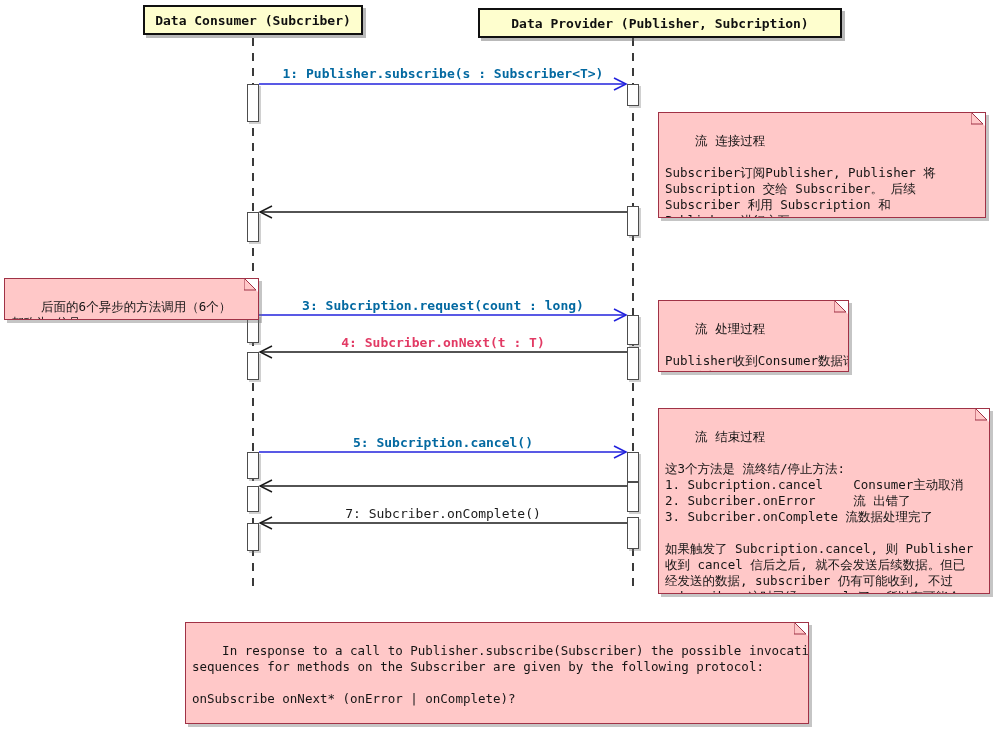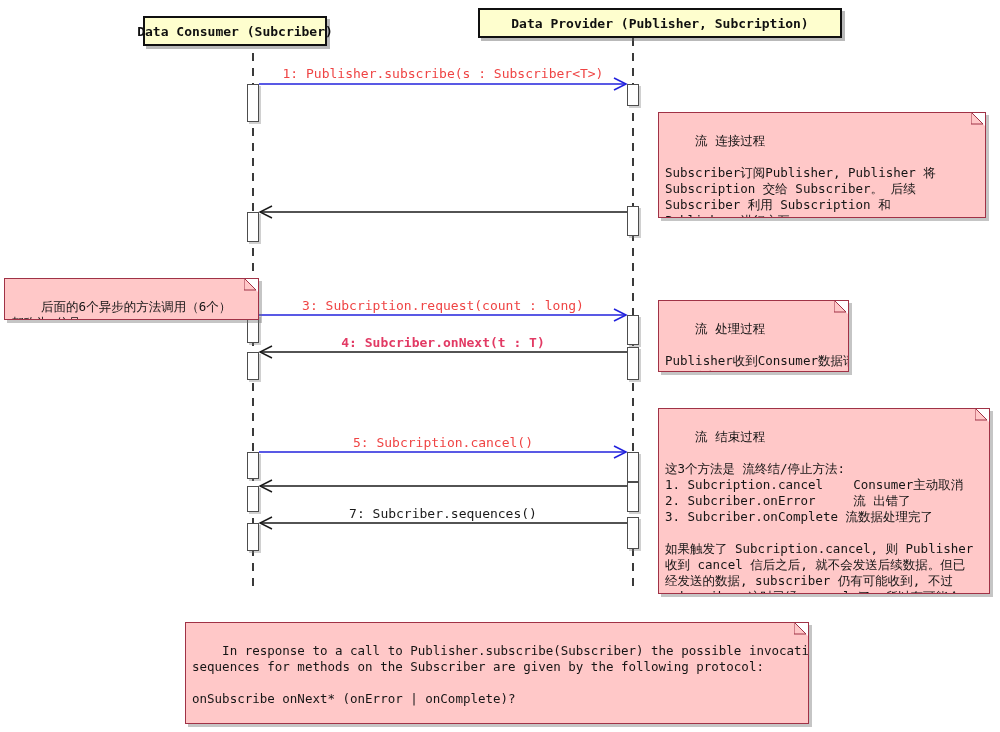--- a/index.html
+++ b/index.html
@@ -17,21 +17,21 @@
   }
   .activation{
     position:absolute;width:12px;box-sizing:border-box;
     background:#ffffff;border:1px solid #4d4d4d;
     box-shadow:2px 2px 0 rgba(120,120,120,0.35);
   }
   .msg-label{
     position:absolute;left:253px;width:380px;height:16px;
     text-align:center;font-size:13px;line-height:16px;white-space:nowrap;
   }
-  .lbl-blue{color:#ef4444;font-weight:normal;}
+  .lbl-blue{color:#0369a1;font-weight:bold;}
   .lbl-red{color:#e23a64;font-weight:bold;}
   .lbl-black{color:#1a1a1a;font-weight:normal;}
   .note{
     position:absolute;box-sizing:border-box;
     background:#ffc8c8;border:1px solid #a03246;
     box-shadow:3px 3px 0 rgba(110,110,110,0.4);
     font-size:12.5px;line-height:16px;color:#151515;
     padding:4px 6px;white-space:pre;overflow:hidden;
   }
   .fold{position:absolute;top:-1px;right:-1px;}
@@ -88,32 +88,32 @@
   <div class="activation" style="left:247px;top:523px;height:28px"></div>
 
   <div class="activation" style="left:627px;top:84px;height:22px"></div>
   <div class="activation" style="left:627px;top:206px;height:30px"></div>
   <div class="activation" style="left:627px;top:315px;height:30px"></div>
   <div class="activation" style="left:627px;top:347px;height:33px"></div>
   <div class="activation" style="left:627px;top:452px;height:30px"></div>
   <div class="activation" style="left:627px;top:482px;height:30px"></div>
   <div class="activation" style="left:627px;top:517px;height:32px"></div>
 
-  <div class="participant" style="left:143px;top:16px;width:184px">
+  <div class="participant" style="left:143px;top:5px;width:220px">
     <span>Data Consumer (Subcriber)</span>
   </div>
   <div class="participant" style="left:478px;top:8px;width:364px">
     <span>Data Provider (Publisher, Subcription)</span>
   </div>
 
   <div class="msg-label lbl-blue" style="top:66px">1: Publisher.subscribe(s : Subscriber&lt;T&gt;)</div>
   <div class="msg-label lbl-blue" style="top:298px">3: Subcription.request(count : long)</div>
   <div class="msg-label lbl-red" style="top:335px">4: Subcriber.onNext(t : T)</div>
   <div class="msg-label lbl-blue" style="top:435px">5: Subcription.cancel()</div>
-  <div class="msg-label lbl-black" style="top:506px">7: Subcriber.sequences()</div>
+  <div class="msg-label lbl-black" style="top:506px">7: Subcriber.onComplete()</div>
 
   <div class="note" style="left:4px;top:278px;width:255px;height:42px">
     <span>后面的6个异步的方法调用（6个）
 都称为 信号</span>
     <svg class="fold" width="15" height="15" viewBox="0 0 15 15">
       <path d="M0,0 L15,0 L15,15 Z" fill="#ffffff"></path>
       <path d="M0,0 L12,12 L0,12 Z" fill="#ffc8c8" stroke="#a03246" stroke-width="1"></path>
     </svg>
   </div>
 

